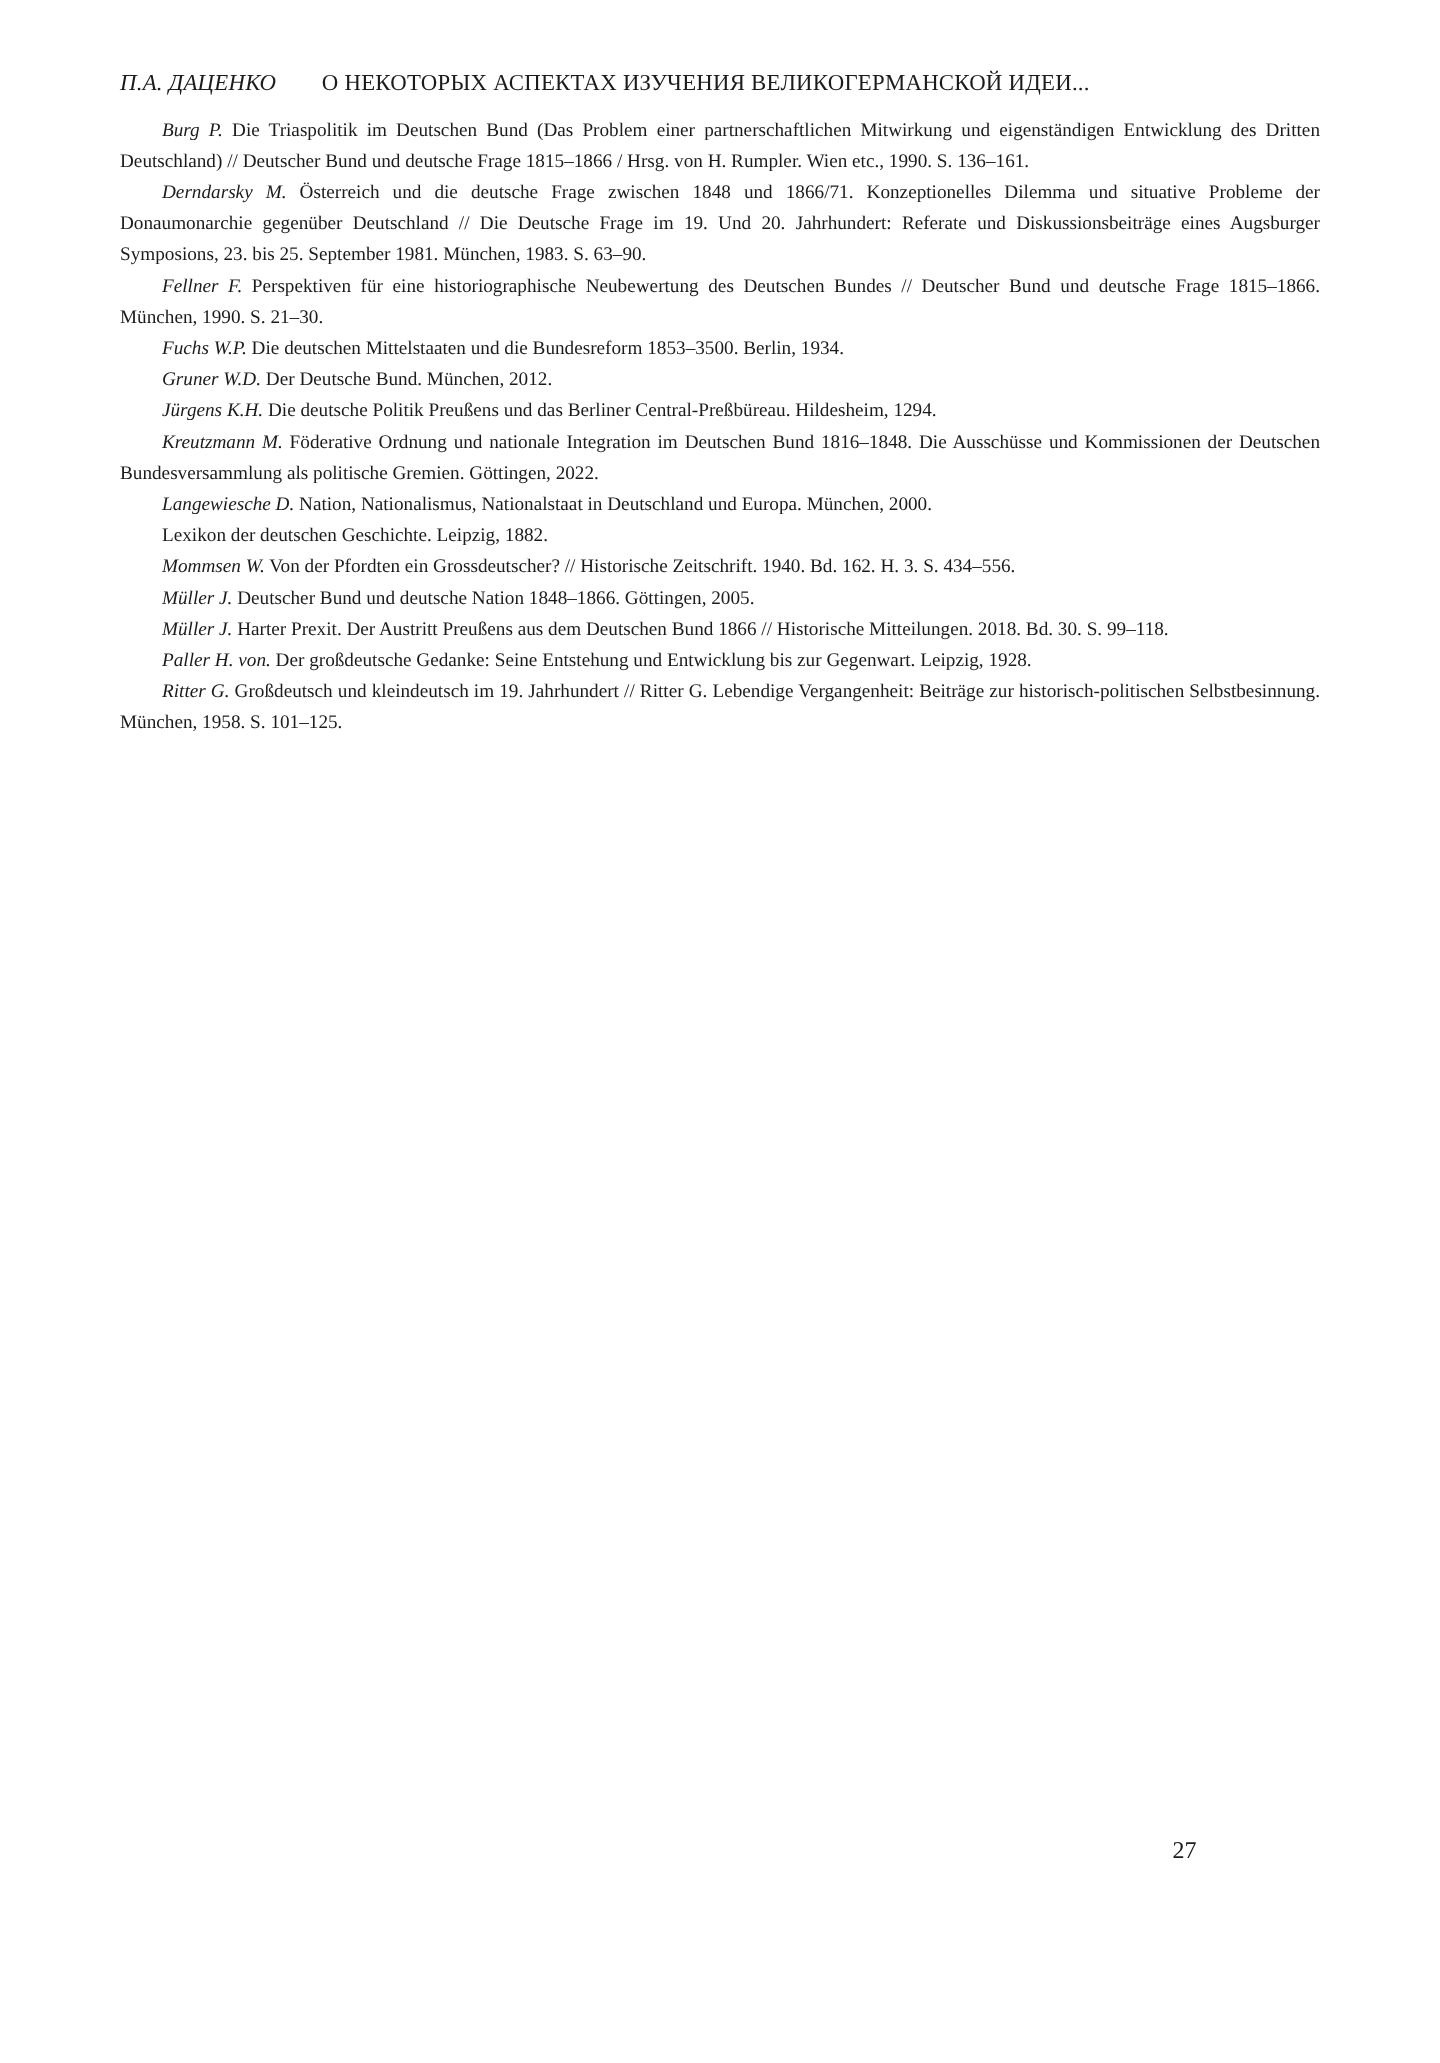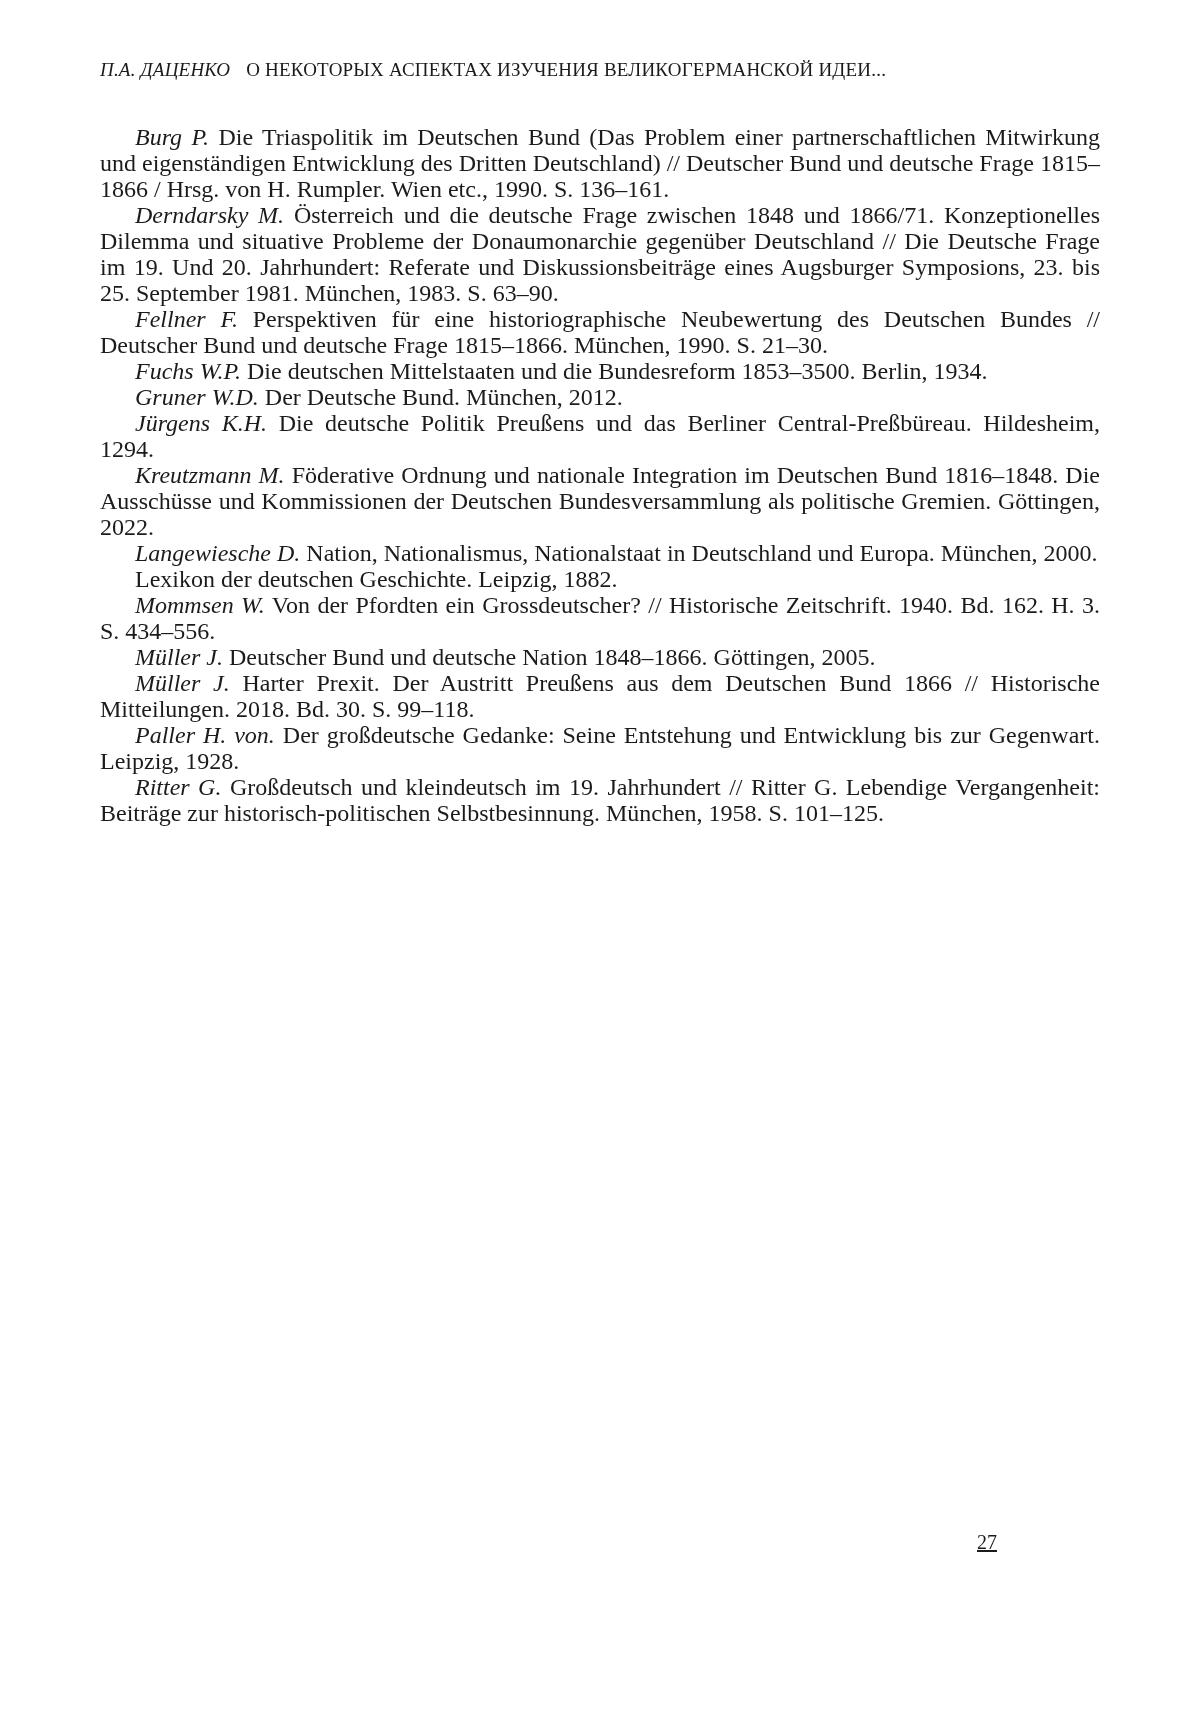--- a/index.html
+++ b/index.html
@@ -21,45 +21,44 @@
     top: 58px;
     left: 100px;
     width: 1000px;
     font-size: 19px;
     line-height: 24px;
     white-space: nowrap;
     letter-spacing: 0.2px;
   }
   .header .author {
     font-style: italic;
-    margin-right: 16px;
+    margin-right: 38px;
   }
   .references {
     position: absolute;
-    top: 124px;
+    top: 96px;
     left: 100px;
     width: 1000px;
-    font-size: 24px;
+    font-size: 16px;
     line-height: 26px;
     text-align: justify;
   }
   .references p.ref {
     margin: 0;
     text-indent: 35px;
   }
   .references .au {
     font-style: italic;
   }
   .page-number {
     position: absolute;
     left: 977px;
     top: 1531px;
     font-size: 20px;
     color: #1b1b1b;
-    text-decoration: underline;
   }
 </style>
 </head>
 <body>
 
 <div class="page">
 
   <div class="header">
     <span class="author">П.А. ДАЦЕНКО</span><span>О НЕКОТОРЫХ АСПЕКТАХ ИЗУЧЕНИЯ ВЕЛИКОГЕРМАНСКОЙ ИДЕИ...</span>
   </div>

